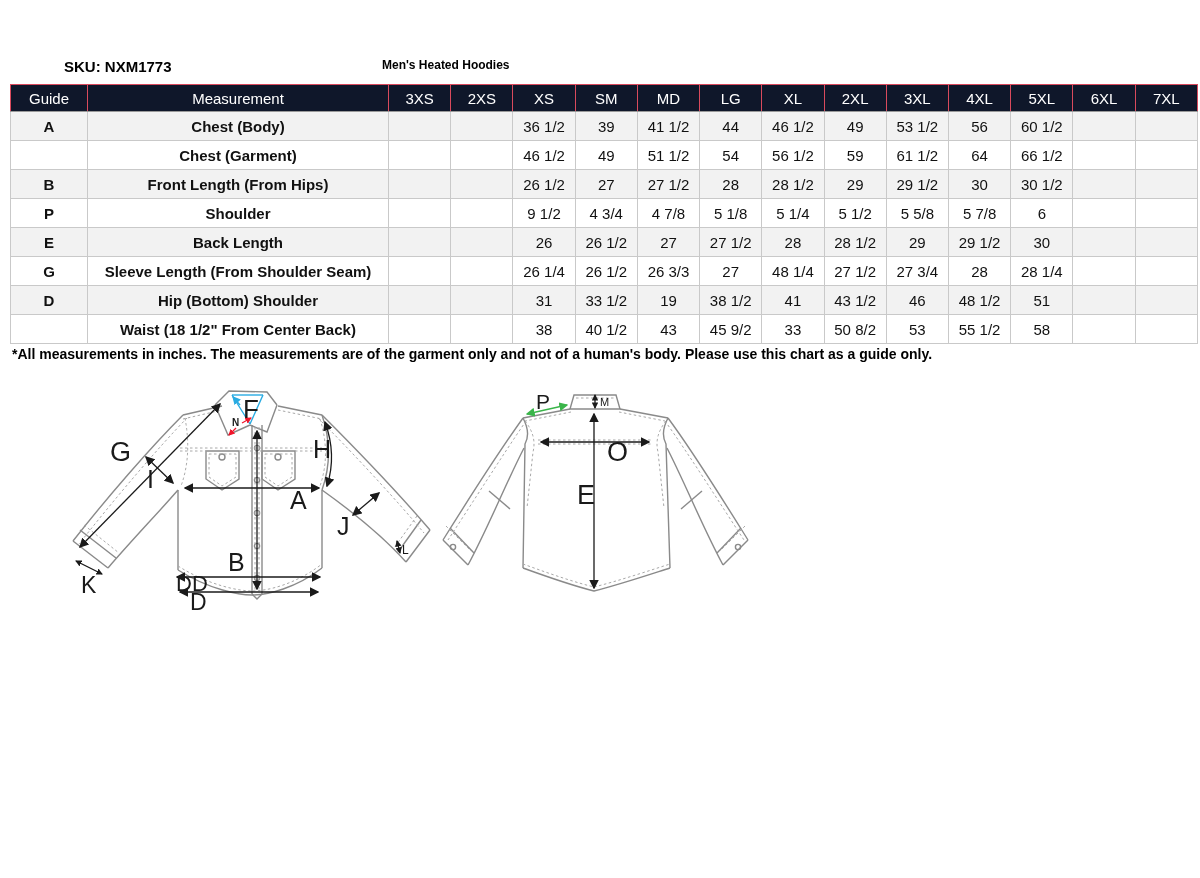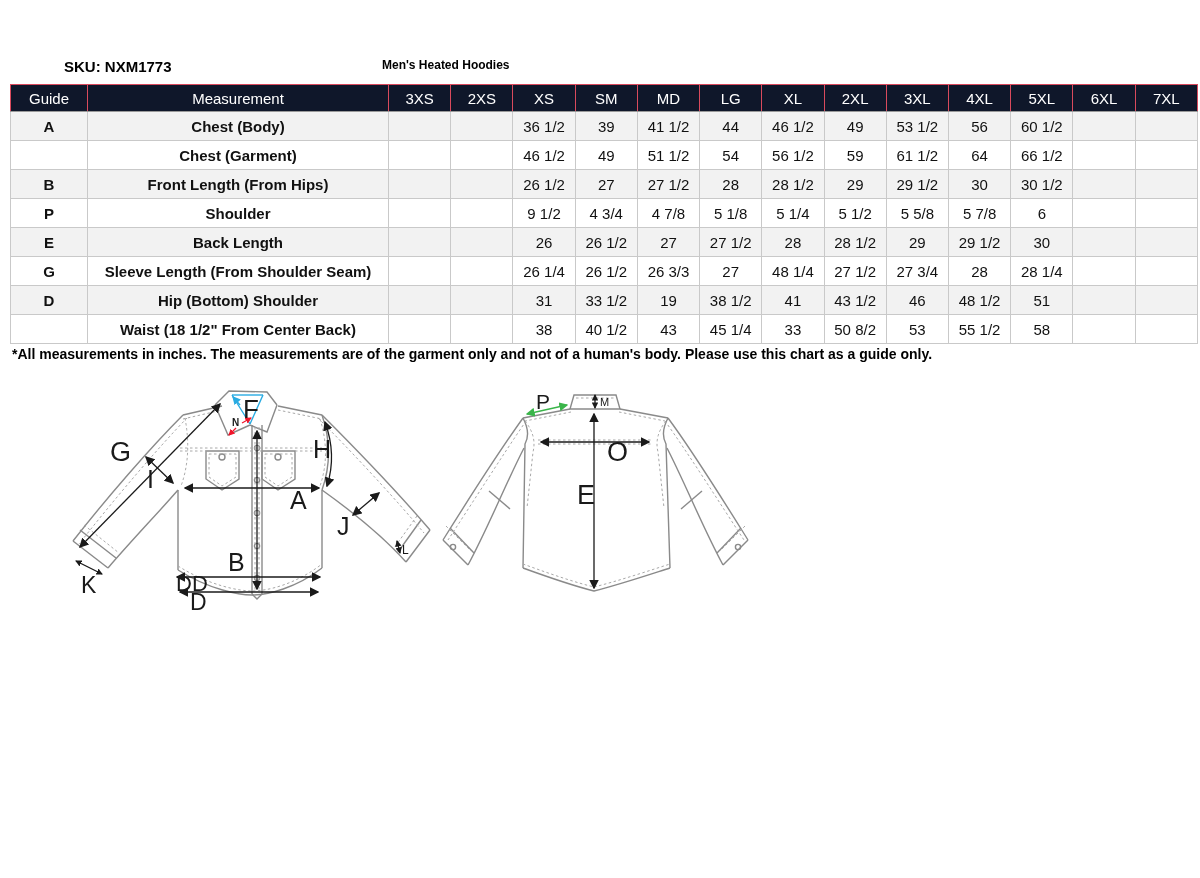--- a/index.html
+++ b/index.html
@@ -187,21 +187,21 @@
           <td class="c-val"></td>
         </tr>
         <tr>
           <td class="c-guide"></td>
           <td class="c-measure">Waist (18 1/2" From Center Back)</td>
           <td class="c-val"></td>
           <td class="c-val"></td>
           <td class="c-val">38</td>
           <td class="c-val">40 1/2</td>
           <td class="c-val">43</td>
-          <td class="c-val">45 1/4</td>
+          <td class="c-val">45 9/2</td>
           <td class="c-val">33</td>
           <td class="c-val">50 8/2</td>
           <td class="c-val">53</td>
           <td class="c-val">55 1/2</td>
           <td class="c-val">58</td>
           <td class="c-val"></td>
           <td class="c-val"></td>
         </tr>
       </tbody>
   </table>

